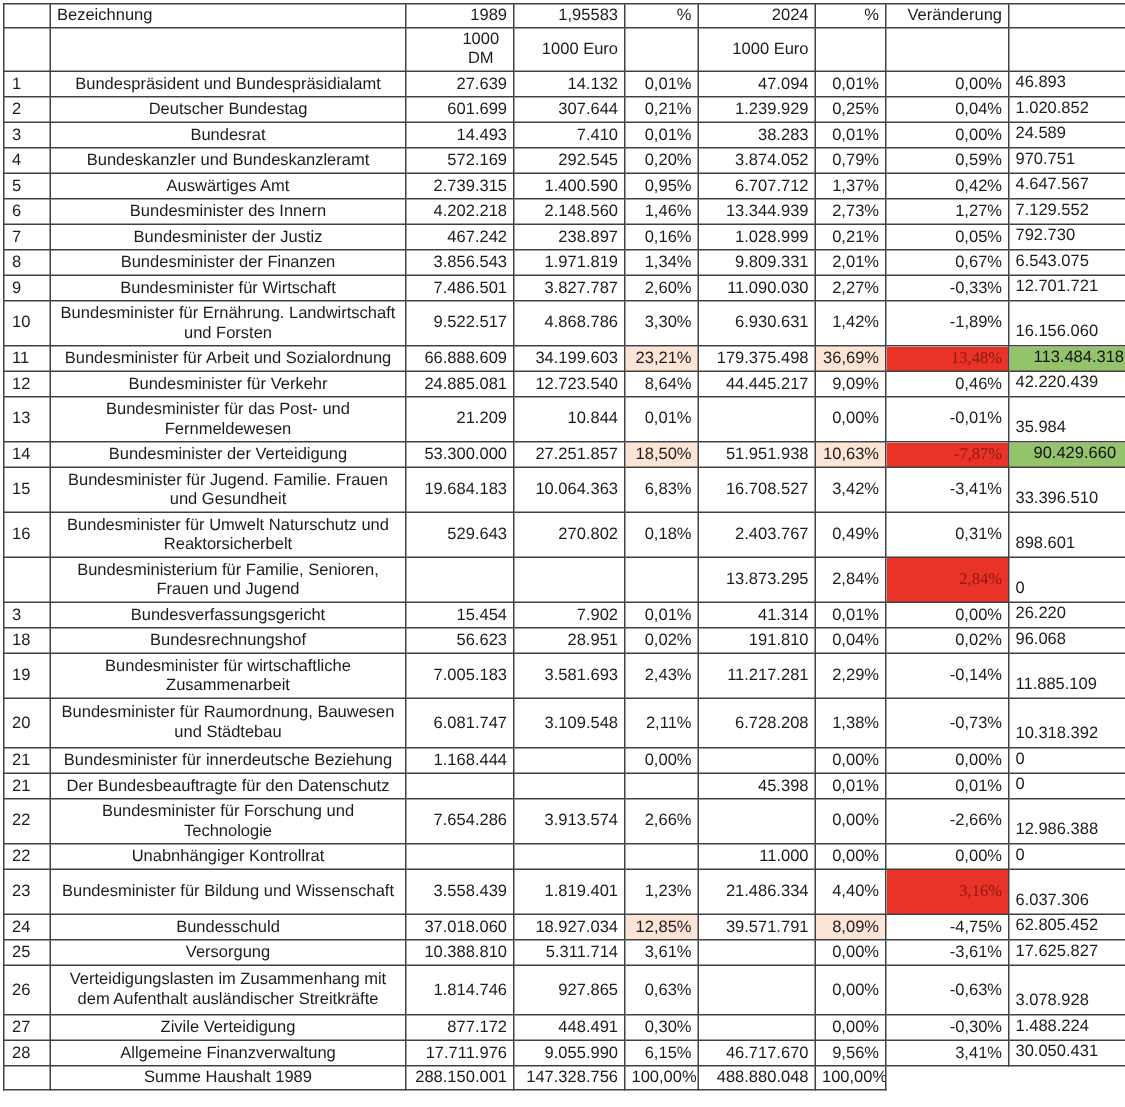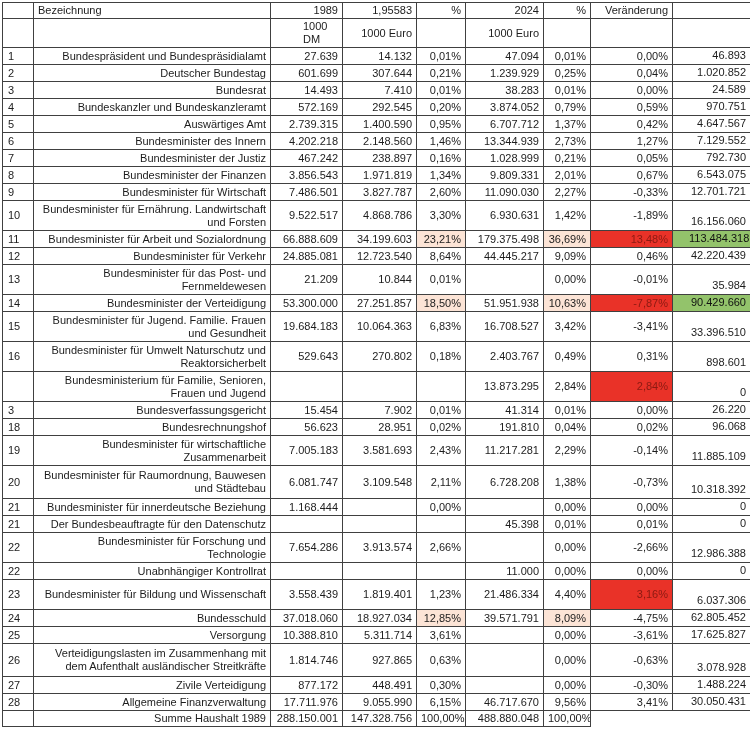--- a/index.html
+++ b/index.html
@@ -17,31 +17,31 @@
   .sheet{position:absolute;left:2px;top:2px;}
   table{border-collapse:collapse;table-layout:fixed;width:748px;}
   td{border:1px solid var(--border);padding:1px 4px;font-size:11px;line-height:13px;
      overflow:hidden;vertical-align:middle;}
   
   tr.r-s{height:16px;margin-top:44px;}
   tr.r-d{height:30px;}
   tr.r-t{height:33px;}
   
   td.c0{text-align:left;padding-left:5px;}
-  td.c1{text-align:right;}
+  td.c1{text-align:center;}
   tr.r-s td.c1{white-space:nowrap;}
   td.c2,td.c3,td.c4,td.c5,td.c6,td.c7{text-align:right;}
-  td.c8{text-align:right;vertical-align:bottom;padding-bottom:2px;}
+  td.c8{vertical-align:bottom;padding-bottom:2px;}
   
   td.hd{}
   td.hd.c1{text-align:left;}
-  td.hd.c2.ur{text-align:left;padding-left:32px;}
+  td.hd.c2.ur{text-align:center;padding-left:32px;}
   
   td.m-o{background:var(--hl-orange);}
-  td.m-r{background:var(--neg-fill);color:var(--neg-text);}
+  td.m-r{background:var(--neg-fill);color:var(--neg-text);font-family:Liberation Serif, serif;}
   td.m-g{background:var(--pos-fill);color:#111;padding-left:16px;}
   
   td.ghost{border:none;background:#fff;}
 </style>
 </head>
 <body>
 
 <div class="sheet">
   <table>
     <colgroup>

